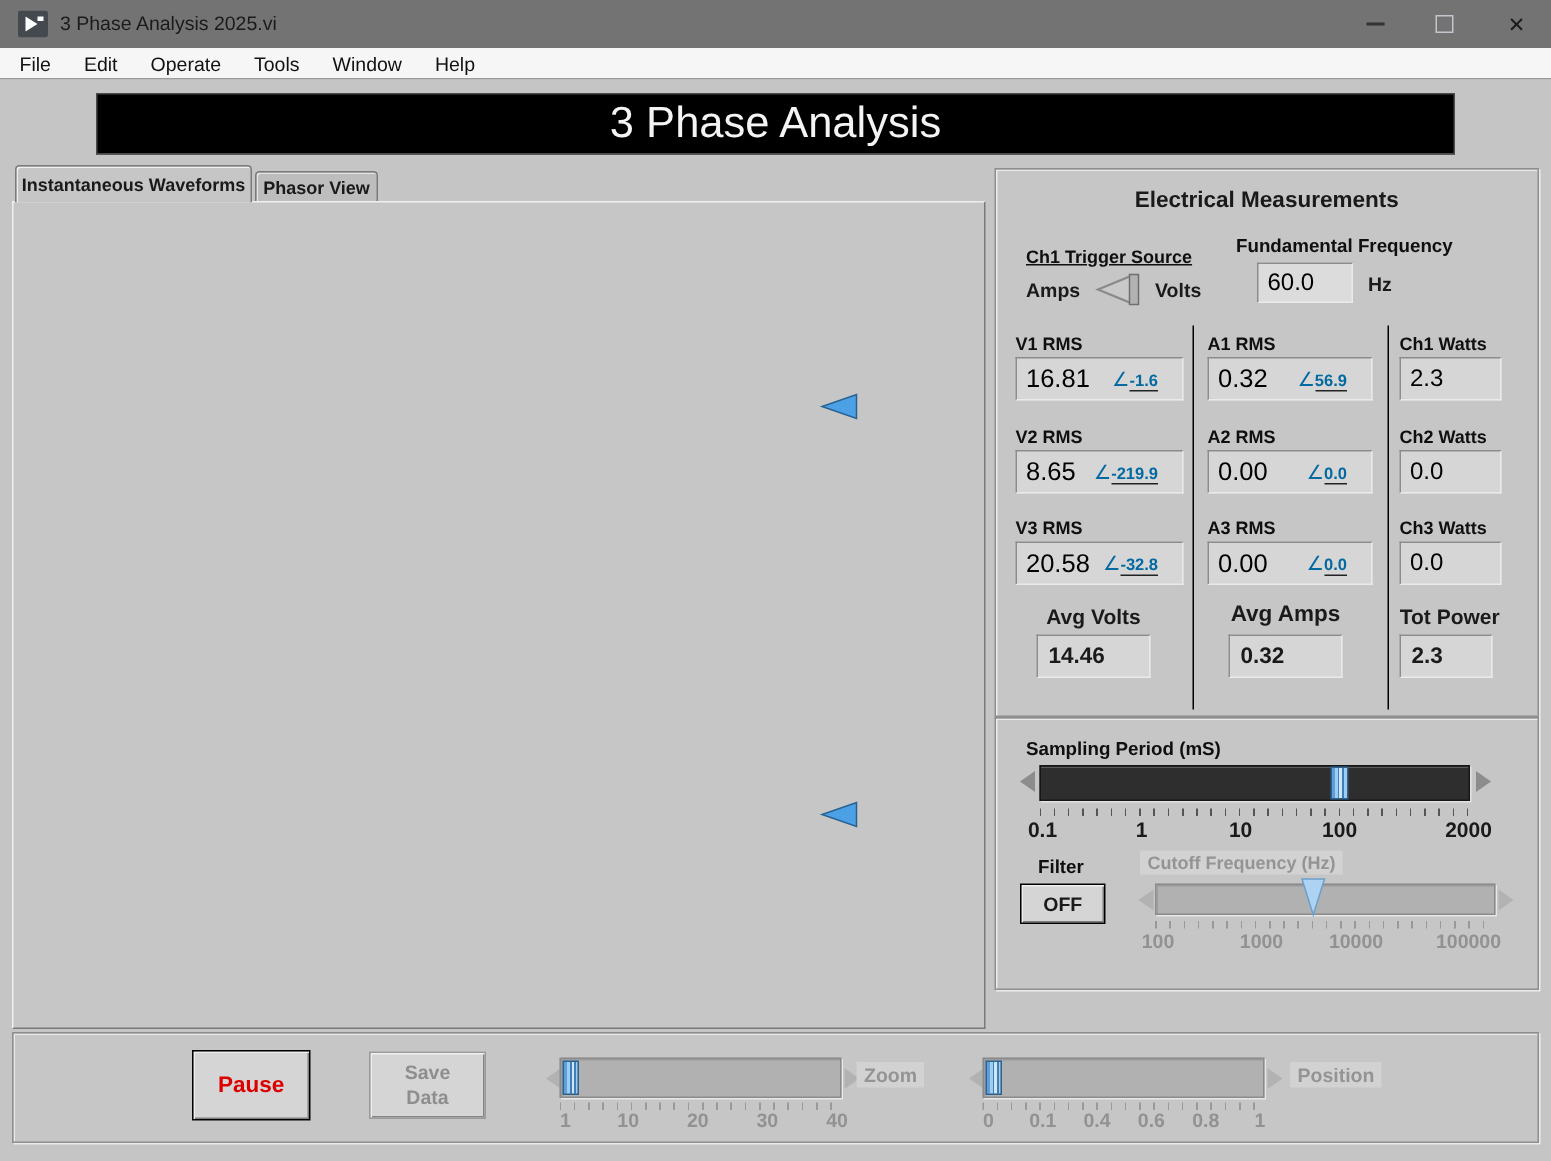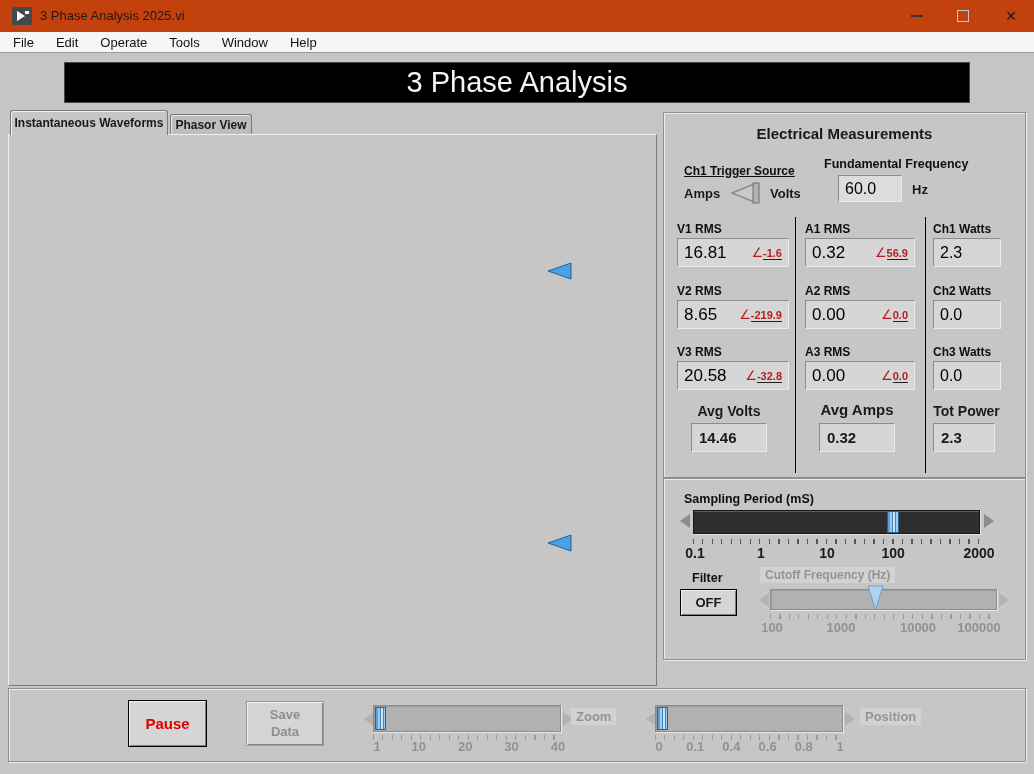--- a/index.html
+++ b/index.html
@@ -6,21 +6,21 @@
   #app{position:relative;width:1034px;height:774px;background:#c5c5c5;overflow:hidden;
        font-family:"Liberation Sans",sans-serif;color:#1a1a1a;outline:1px solid #6f6f6f;}
   .abs{position:absolute;}
   .b{font-weight:bold;}
   .mono{font-family:"DejaVu Sans Mono",monospace;}
   .pre{white-space:pre-line;}
   .ctr{text-align:center;}
   .dim{color:#8f8f8f;}
 
   
-  #titlebar{left:0;top:0;width:1034px;height:32px;background:#c2410c;border-bottom:3px solid #a21caf;}
+  #titlebar{left:0;top:0;width:1034px;height:32px;background:#737373;border-bottom:3px solid #a21caf;}
   #titlebar .title{left:40px;top:8px;font-size:13px;color:#1b1b1b;}
   .winbtn{width:46px;height:31px;display:flex;align-items:center;justify-content:center;font-size:14px;}
   #menubar{left:0;top:32px;width:1034px;height:21px;background:#f6f6f6;border-bottom:1px solid #9b9b9b;
            display:flex;align-items:center;padding-left:2px;box-sizing:border-box;}
   .menuitem{padding:0 11px;font-size:13px;color:#111;}
 
   
   #banner{left:64px;top:62px;width:904px;height:39px;background:#000;border:1px solid #4a4a4a;
           color:#f4f4f4;font-size:29px;text-align:center;line-height:39px;}
 
@@ -67,21 +67,21 @@
              display:flex;align-items:center;justify-content:center;font-weight:bold;font-size:13px;box-sizing:border-box;}
   .btn-plain{border:1px solid #9a9a9a;background:#d5d5d5;box-shadow:inset 1px 1px 0 #efefef,inset -1px -1px 0 #858585;
              display:flex;align-items:center;justify-content:center;font-weight:bold;font-size:13px;box-sizing:border-box;}
 
   
   .panel3d{background:#c6c6c6;border:1px solid #8f8f8f;box-shadow:inset 1px 1px 0 #ebebeb,1px 1px 0 #ebebeb;box-sizing:border-box;}
   .flabel{font-size:12px;font-weight:bold;color:#0f0f0f;}
   .valbox{background:#d6d6d6;border:1px solid #8c8c8c;border-bottom-color:#eaeaea;border-right-color:#eaeaea;
           box-sizing:border-box;display:flex;align-items:center;}
   .valbox .val{font-size:17px;color:#000000;padding-left:6px;}
-  .valbox .ang{margin-left:auto;padding-right:6px;font-size:13px;color:#b91c1c;}
+  .valbox .ang{margin-left:auto;padding-right:16px;font-size:13px;color:#0369a1;}
   .valbox .ang .num{font-size:11px;font-weight:bold;border-bottom:1px solid #222;}
   .avgbox{background:#d6d6d6;border:1px solid #8c8c8c;border-bottom-color:#eaeaea;border-right-color:#eaeaea;
           box-sizing:border-box;display:flex;align-items:center;font-weight:bold;font-size:15px;padding-left:7px;}
   .divline{width:1px;background:#000;}
 
   
   .harrow-l{width:0;height:0;border-top:7px solid transparent;border-bottom:7px solid transparent;border-right:10px solid #8c8c8c;}
   .harrow-r{width:0;height:0;border-top:7px solid transparent;border-bottom:7px solid transparent;border-left:10px solid #8c8c8c;}
   .harrow-dis{border-right-color:#b2b2b2;border-left-color:#b2b2b2;}
   .htrack-dark{background:#2e2e2e;border:1px solid #161616;box-shadow:inset 0 1px 0 #5c5c5c,1px 1px 0 #e2e2e2;box-sizing:border-box;}
@@ -380,21 +380,21 @@
     <div class="abs harrow-l harrow-dis" style="left:95px;top:114px"></div>
     <div class="abs htrack-gray" style="left:106px;top:110px;width:227px;height:21px"></div>
     <svg class="abs" style="left:203px;top:106px" width="17" height="27">
       <polygon points="1,1 16,1 8.5,25" fill="#aed3f2" stroke="#6aa0cc"></polygon>
     </svg>
     <div class="abs harrow-r harrow-dis" style="left:335px;top:114px"></div>
     <div class="abs ticks-gray" style="left:106px;top:135px;width:227px"></div>
     <div class="hscale sm gray" style="top:141px">
         <span style="left: 108px;">100</span>
         <span style="left: 177px;">1000</span>
-        <span style="left: 254px;">10000</span>
+        <span style="left: 240px;">10000</span>
         <span style="left: 315px;">100000</span>
       </div>
   </div>
 
   <div class="abs panel3d" style="left:8px;top:688px;width:1018px;height:74px">
     <div class="abs btn-black" style="left:119px;top:11px;width:79px;height:47px;font-size:15px;color:#dd0000">Pause</div>
     <div class="abs btn-plain pre ctr" style="left:237px;top:12px;width:78px;height:45px;color:#8e8e8e;line-height:1.25">Save
 Data</div>
 
     <div class="abs harrow-l harrow-dis" style="left:355px;top:23px"></div>

